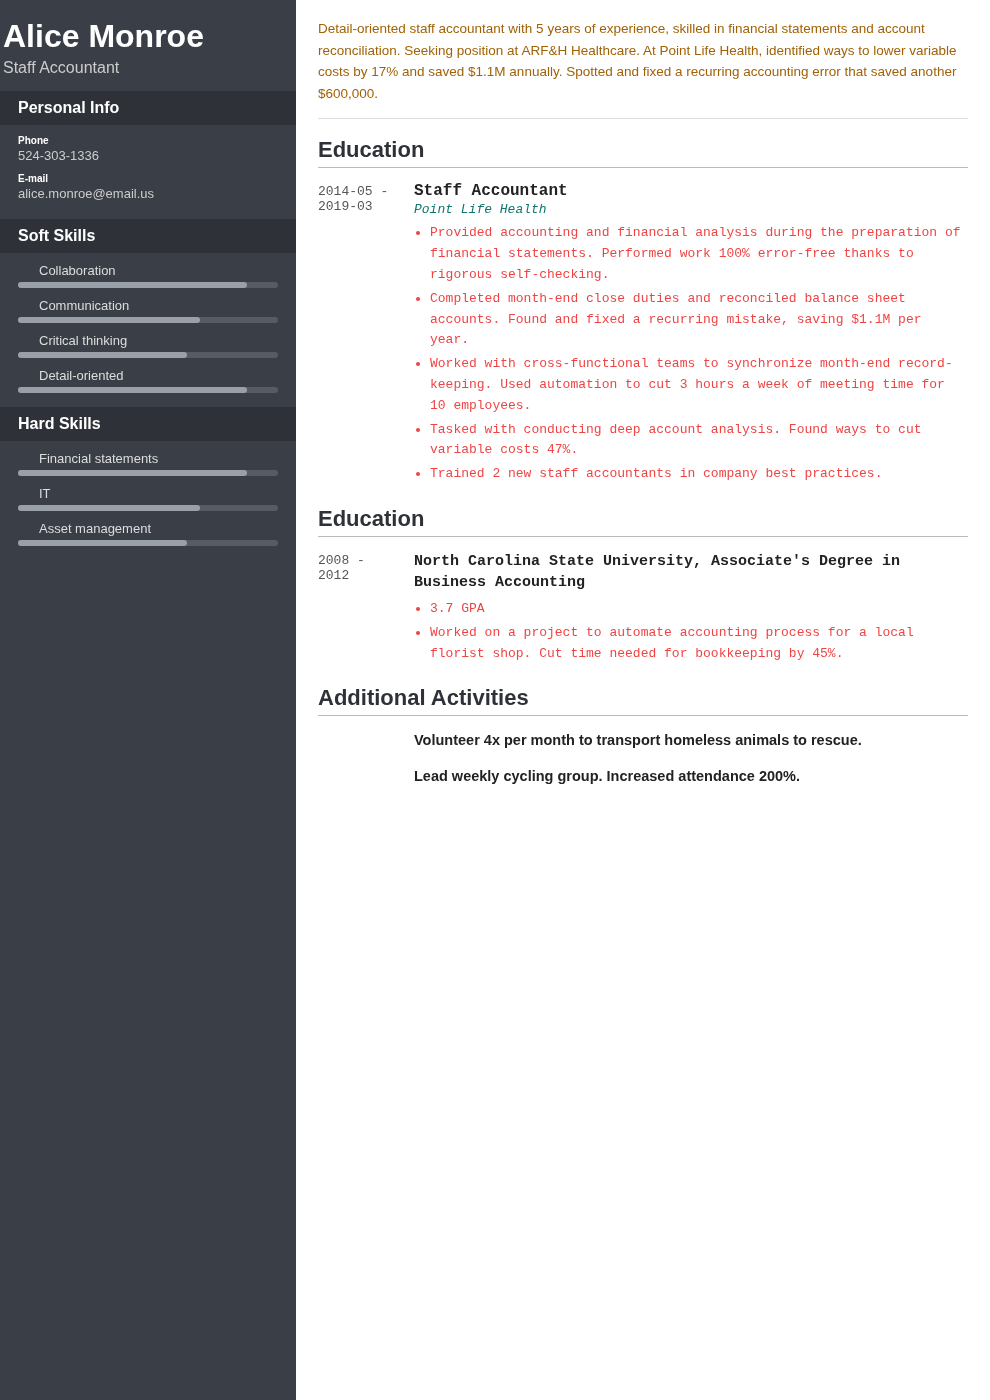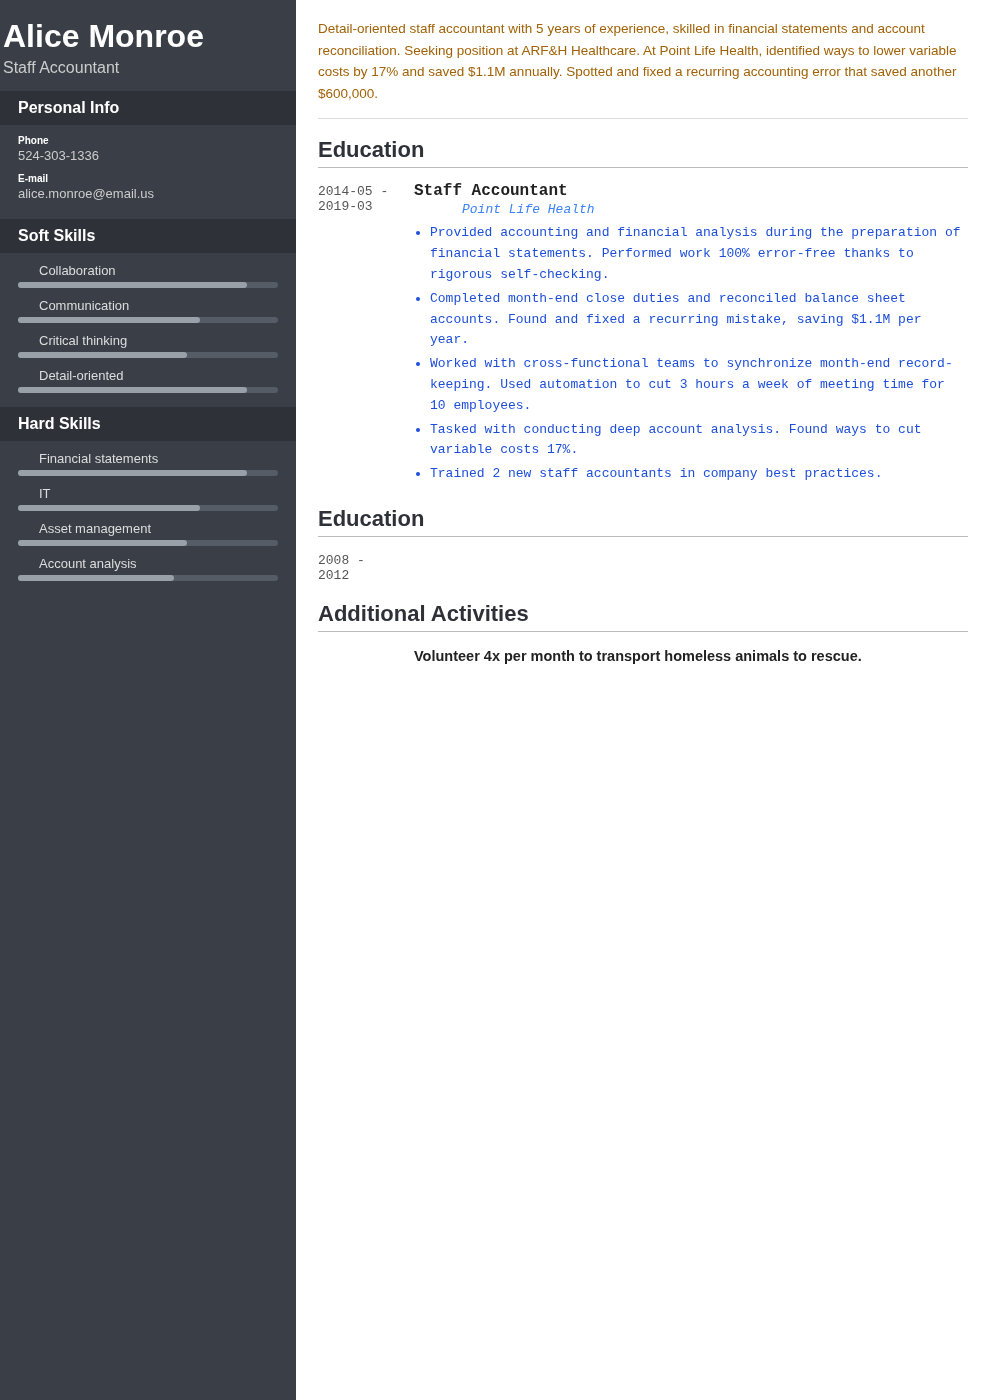--- a/index.html
+++ b/index.html
@@ -143,29 +143,28 @@
     .entry-title {
       font-size: 16px;
       font-weight: bold;
       color: #222;
       margin-bottom: 2px;
     }
 
     .entry-subtitle {
       font-size: 13px;
       font-style: italic;
-      color: #3b82f6;
+      color: #0f766e;
       margin-bottom: 6px;
-      margin-left: 48px;
     }
 
     .entry-bullets {
       padding-left: 16px;
       font-size: 13px;
-      color: #1d4ed8;
+      color: #ef4444;
       line-height: 1.6;
     }
 
     .entry-bullets li {
       margin-bottom: 3px;
     }
 
     .edu-title {
       font-size: 15px;
       font-weight: bold;
@@ -247,65 +246,70 @@
       <div>
         <div class="skill-name">IT</div>
         <div class="skill-bar-bg">
           <div class="skill-bar-fill" style="width: 70%;"></div>
         </div>
       </div>
       <div>
         <div class="skill-name">Asset management</div>
         <div class="skill-bar-bg">
           <div class="skill-bar-fill" style="width: 65%;"></div>
-        </div>
-      </div>
-      <div>
-        <div class="skill-name">Account analysis</div>
-        <div class="skill-bar-bg">
-          <div class="skill-bar-fill" style="width: 60%;"></div>
         </div>
       </div>
     </div>
 </div>
 
 <div class="main">
   <div class="summary-text">Detail-oriented staff accountant with 5 years of experience, skilled in financial statements and account reconciliation. Seeking position at ARF&amp;H Healthcare. At Point Life Health, identified ways to lower variable costs by 17% and saved $1.1M annually. Spotted and fixed a recurring accounting error that saved another $600,000.</div>
 
   <div class="main-section">
     <div class="main-section-title">Education</div>
     <div id="experience-entries">
         <div class="experience-entry">
           <div class="entry-dates">2014-05 -<br>2019-03</div>
           <div class="entry-content">
             <div class="entry-title">Staff Accountant</div>
             <div class="entry-subtitle">Point Life Health</div>
             <ul class="entry-bullets">
               <li>Provided accounting and financial analysis during the preparation of financial statements. Performed work 100% error-free thanks to rigorous self-checking.</li>
               <li>Completed month-end close duties and reconciled balance sheet accounts. Found and fixed a recurring mistake, saving $1.1M per year.</li>
               <li>Worked with cross-functional teams to synchronize month-end record-keeping. Used automation to cut 3 hours a week of meeting time for 10 employees.</li>
-              <li>Tasked with conducting deep account analysis. Found ways to cut variable costs 17%.</li>
+              <li>Tasked with conducting deep account analysis. Found ways to cut variable costs 47%.</li>
               <li>Trained 2 new staff accountants in company best practices.</li>
             </ul>
           </div>
         </div>
       </div>
   </div>
 
   <div class="main-section">
     <div class="main-section-title">Education</div>
     <div id="education-entries">
         <div class="experience-entry">
           <div class="entry-dates">2008 -<br>2012</div>
+          <div class="entry-content">
+            <div class="edu-title">North Carolina State University, Associate's Degree in Business Accounting</div>
+            <ul class="entry-bullets">
+              <li>3.7 GPA</li>
+              <li>Worked on a project to automate accounting process for a local florist shop. Cut time needed for bookkeeping by 45%.</li>
+            </ul>
+          </div>
         </div>
       </div>
   </div>
 
   <div class="main-section">
     <div class="main-section-title">Additional Activities</div>
     <div id="additional-entries">
         <div class="additional-entry">
           <div class="additional-date-col"></div>
           <div class="additional-text">Volunteer 4x per month to transport homeless animals to rescue.</div>
         </div>
+        <div class="additional-entry">
+          <div class="additional-date-col"></div>
+          <div class="additional-text">Lead weekly cycling group. Increased attendance 200%.</div>
+        </div>
       </div>
   </div>
 </div>
 
 </body></html>

